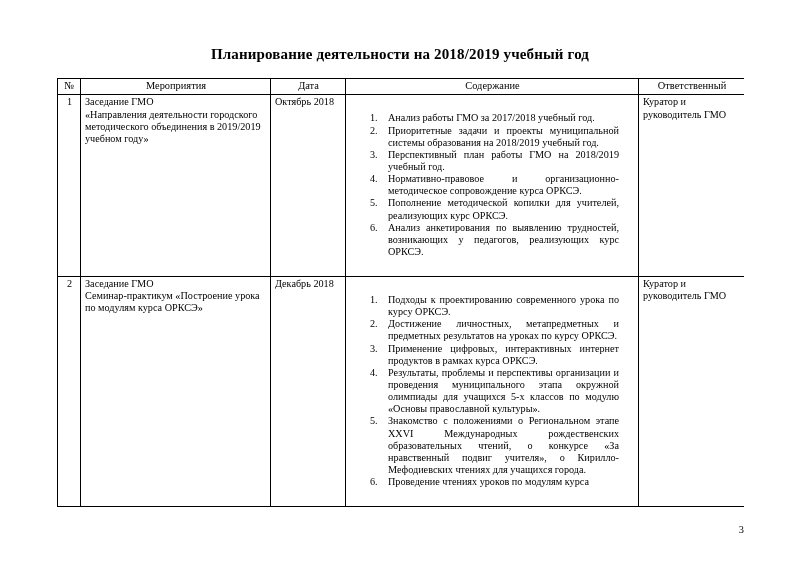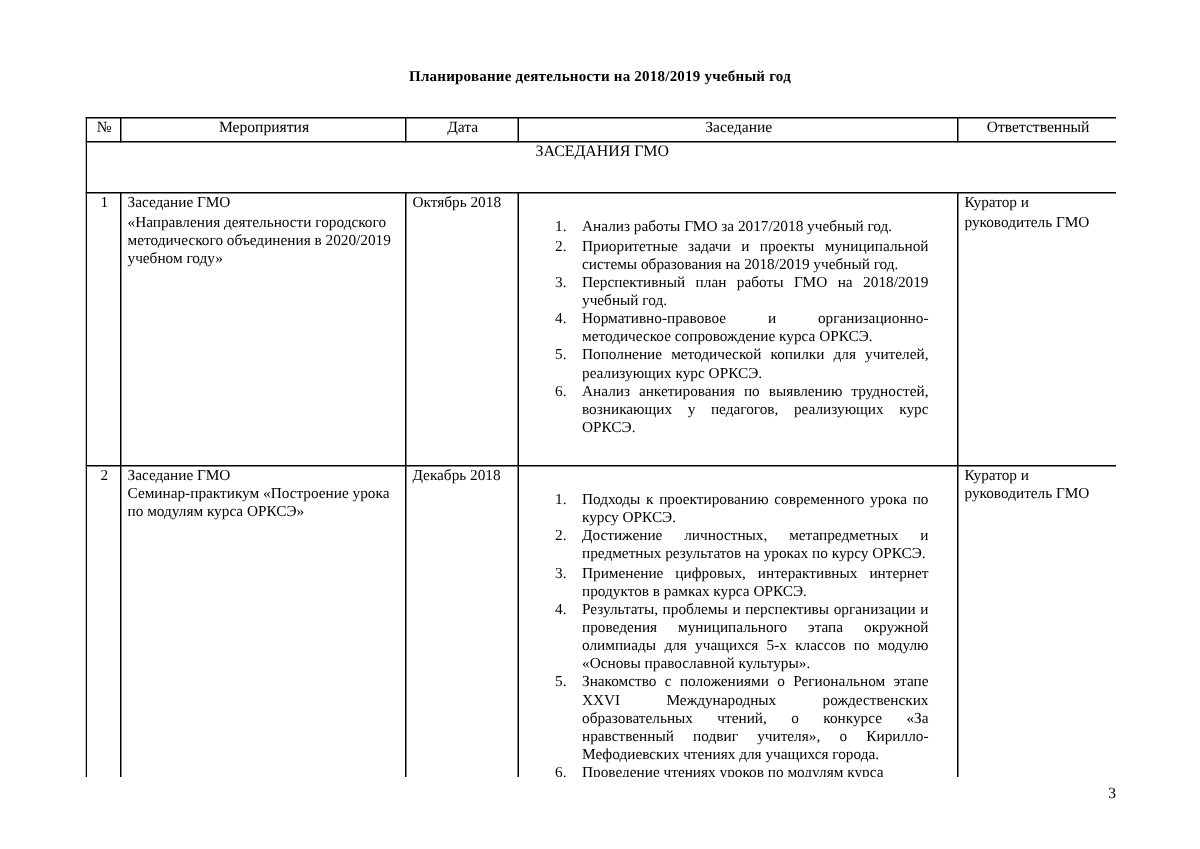--- a/index.html
+++ b/index.html
@@ -23,21 +23,21 @@
     height: 566px;
     box-sizing: border-box;
   }
 
   .doc-title {
     position: absolute;
     top: 46px;
     left: 0;
     width: 800px;
     text-align: center;
-    font-size: 10px;
+    font-size: 15px;
     font-weight: bold;
     letter-spacing: 0.15px;
   }
 
   .table-wrap {
     position: absolute;
     top: 78px;
     left: 57px;
     width: 687px;
     height: 440px;
@@ -160,34 +160,31 @@
         <col class="c-event">
         <col class="c-date">
         <col class="c-cont">
         <col class="c-resp">
       </colgroup>
       <thead>
         <tr>
           <th>№</th>
           <th>Мероприятия</th>
           <th>Дата</th>
-          <th>Заседание</th>
+          <th>Содержание</th>
           <th>Ответственный</th>
         </tr>
       </thead>
       <tbody>
-        <tr class="section-row">
-          <td colspan="5">ЗАСЕДАНИЯ ГМО</td>
-        </tr>
 
         <tr>
           <td class="num">1</td>
           <td class="event">
             <span class="evt-line">Заседание ГМО</span>
-            <span class="evt-line">«Направления деятельности городского методического объединения в 2020/2019 учебном году»</span>
+            <span class="evt-line">«Направления деятельности городского методического объединения в 2019/2019 учебном году»</span>
           </td>
           <td class="date">Октябрь 2018</td>
           <td class="content">
             <ol class="items">
               <li>Анализ работы ГМО за 2017/2018 учебный год.</li>
               <li>Приоритетные задачи и проекты муниципальной системы образования на 2018/2019 учебный год.</li>
               <li>Перспективный план работы ГМО на 2018/2019 учебный год.</li>
               <li>Нормативно-правовое и организационно-методическое сопровождение курса ОРКСЭ.</li>
               <li>Пополнение методической копилки для учителей, реализующих курс ОРКСЭ.</li>
               <li>Анализ анкетирования по выявлению трудностей, возникающих у педагогов, реализующих курс ОРКСЭ.</li>

